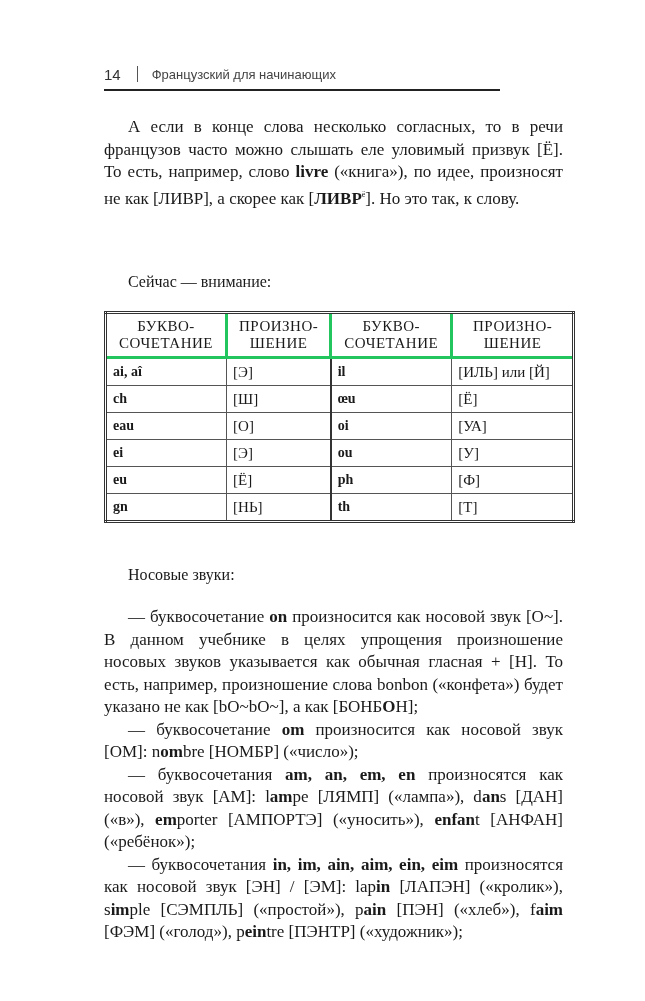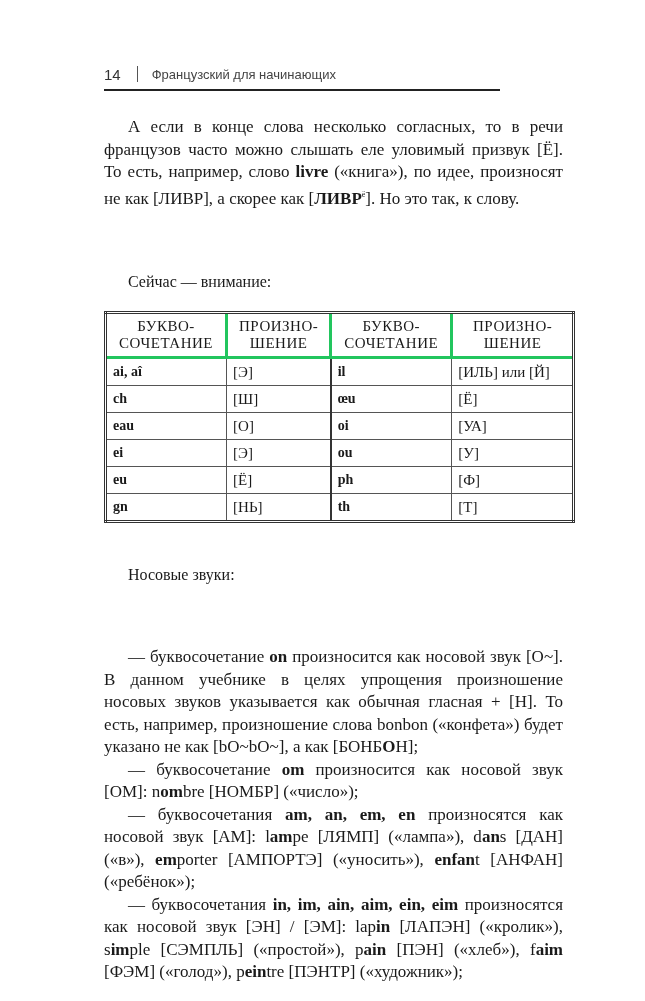--- a/index.html
+++ b/index.html
@@ -99,18 +99,18 @@
         <td class="combo">gn</td>
         <td class="mid">[НЬ]</td>
         <td class="combo">th</td>
         <td>[Т]</td>
       </tr>
     </tbody>
 </table>
 
 <div class="lead" style="top:566px;">Носовые звуки:</div>
 
-<div class="text-block" style="top:606px;margin-top:40px;">
+<div class="text-block" style="top:606px;">
   <p>— буквосочетание <b>on</b> произносится как носовой звук [О~]. В данном учебнике в целях упрощения произношение носовых звуков указывается как обычная гласная + [Н]. То есть, например, произношение слова bonbon («конфета») будет указано не как [bО~bО~], а как [БОНБ<b>О</b>Н];</p>
   <p>— буквосочетание <b>om</b> произносится как носовой звук [ОМ]: n<b>om</b>bre [НОМБР] («число»);</p>
   <p>— буквосочетания <b>am, an, em, en</b> произносятся как носовой звук [АМ]: l<b>am</b>pe [ЛЯМП] («лампа»), d<b>an</b>s [ДАН] («в»), <b>em</b>porter [АМПОРТЭ] («уносить»), <b>enfan</b>t [АНФАН] («ребёнок»);</p>
   <p>— буквосочетания <b>in, im, ain, aim, ein, eim</b> произносятся как носовой звук [ЭН] / [ЭМ]: lap<b>in</b> [ЛАПЭН] («кролик»), s<b>im</b>ple [СЭМПЛЬ] («простой»), p<b>ain</b> [ПЭН] («хлеб»), f<b>aim</b> [ФЭМ] («голод»), p<b>ein</b>tre [ПЭНТР] («художник»);</p>
 </div>
 
 </body></html>

